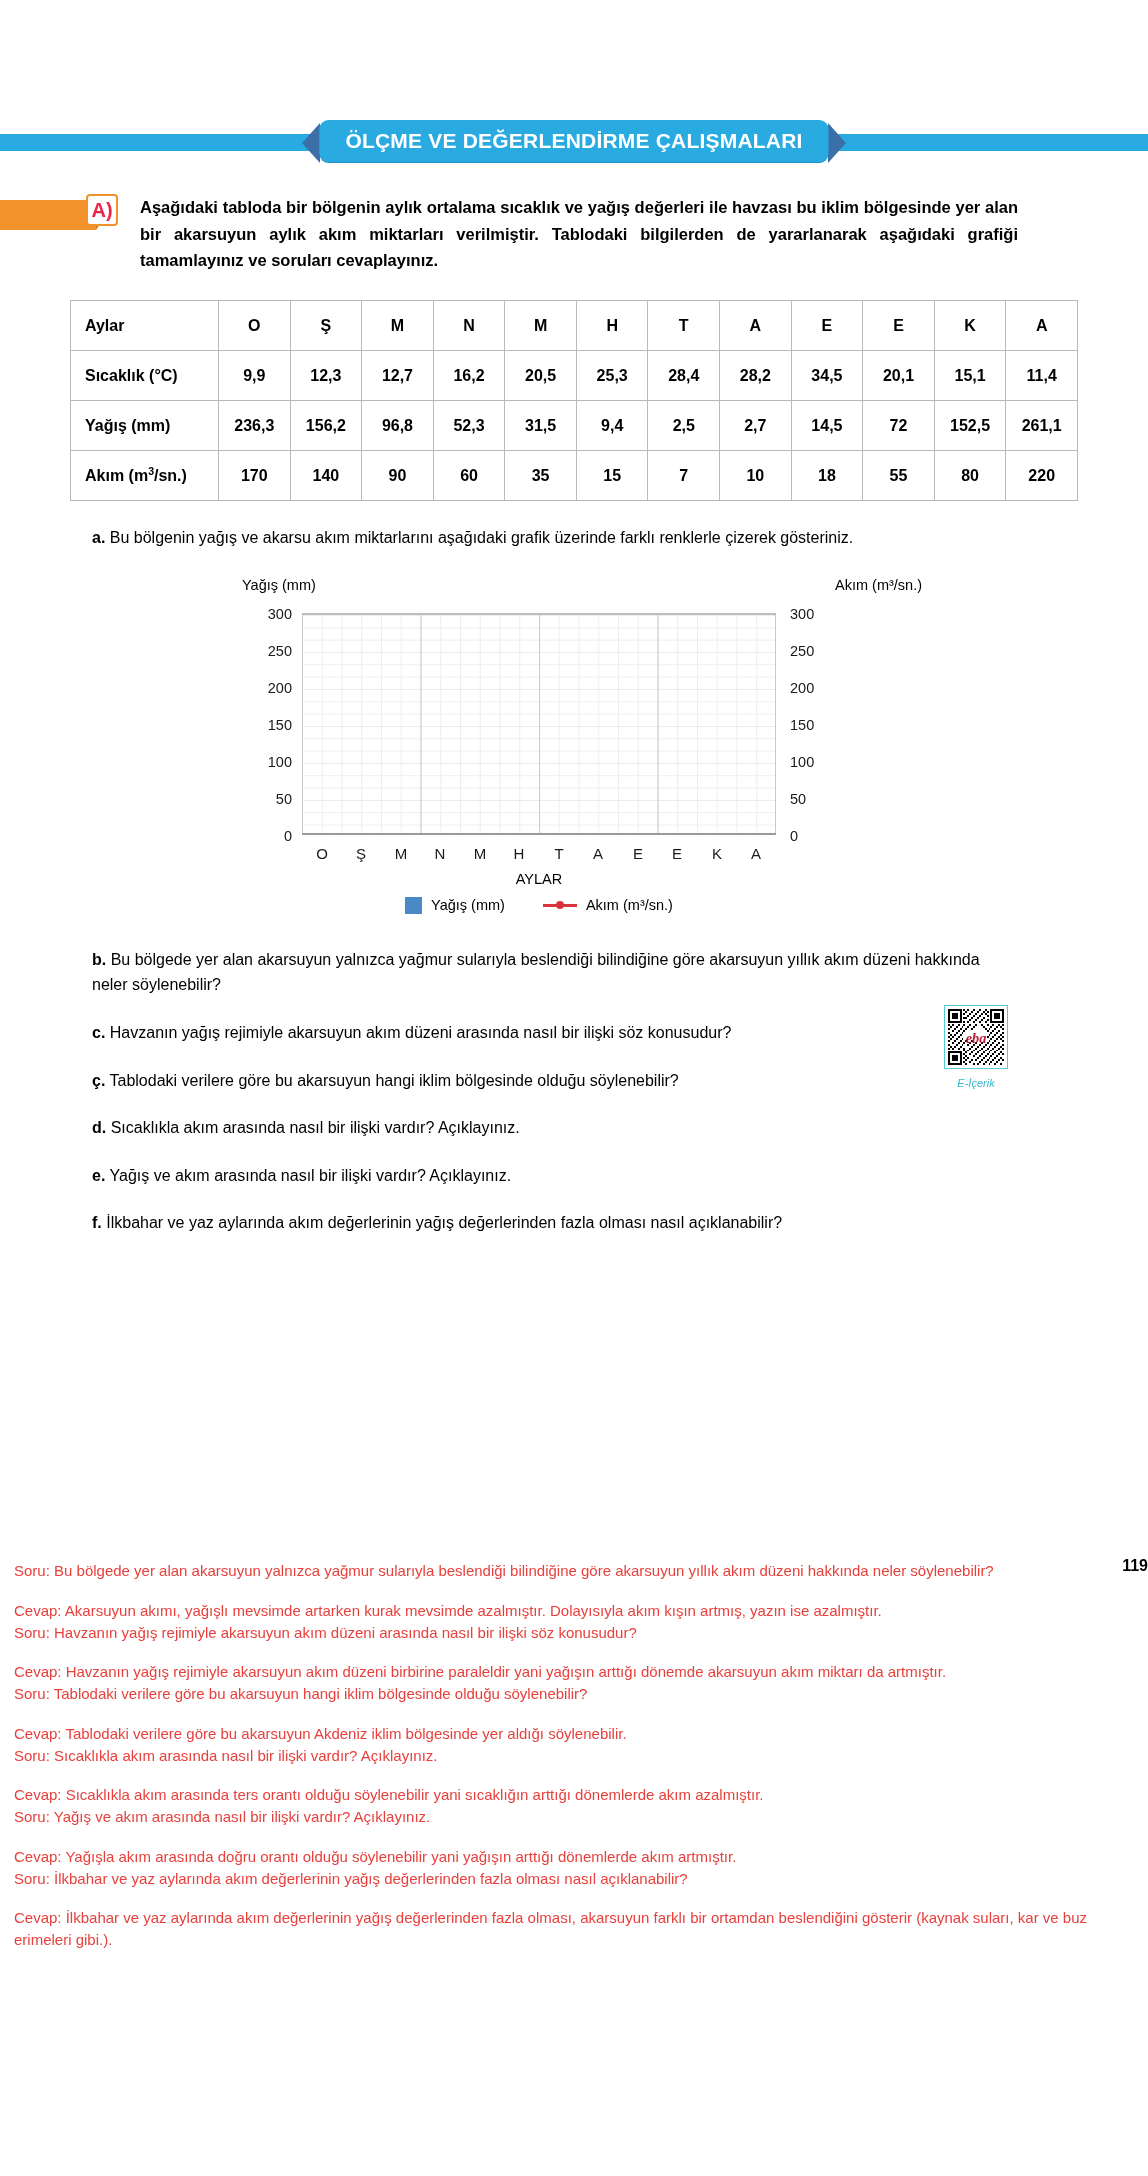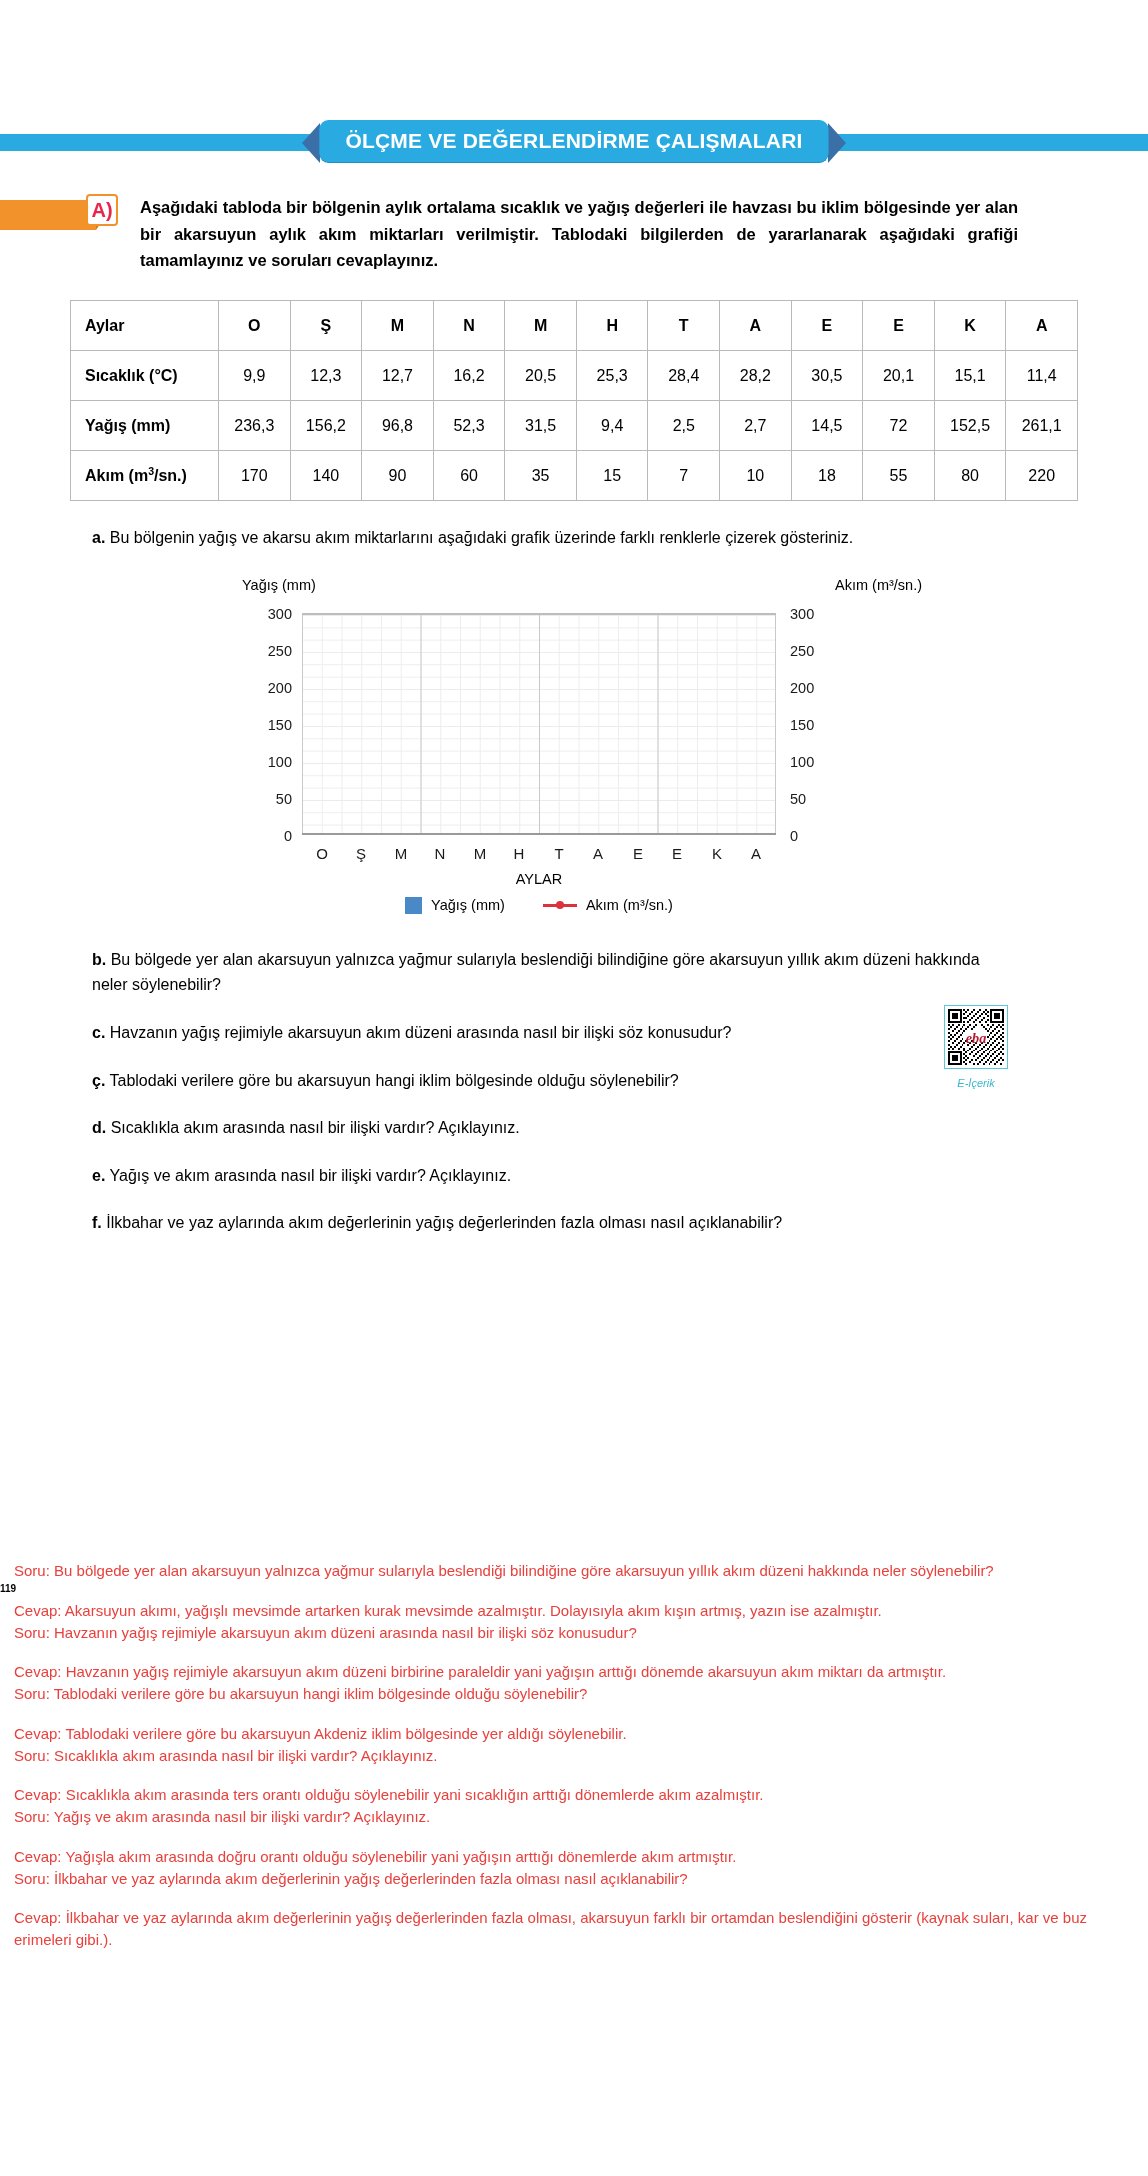--- a/index.html
+++ b/index.html
@@ -119,21 +119,21 @@
     border-collapse: collapse;
     width: 1008px;
     table-layout: fixed;
   }
   table.data-table td, table.data-table th {
     border: 1px solid #b9b9b9;
     height: 50px;
     text-align: center;
     font-size: 16px;
     color: #000;
-    font-weight: normal;
+    font-weight: bold;
     padding: 0 2px;
   }
   table.data-table .rowhead {
     text-align: left;
     padding-left: 14px;
     font-weight: bold;
     width: 148px;
   }
   table.data-table thead td { font-weight: bold; }
   sup { font-size: 0.66em; vertical-align: super; }
@@ -268,25 +268,24 @@
     font-size: 11px;
     font-style: italic;
     color: #39B7CE;
   }
 
   
   .page-num {
     position: absolute;
     left: 0; right: 0;
     top: 1557px;
-    text-align: left;
-    font-size: 10px;
+    text-align: right;
+    font-size: 16px;
     font-weight: bold;
     color: #000;
-    margin-top: 26px;
   }
 
   
   .answers {
     position: absolute;
     left: 14px;
     top: 1560px;
     width: 1118px;
     color: #E8403C;
     font-size: 15px;
@@ -333,21 +332,21 @@
     <tr>
       <td class="rowhead">Sıcaklık (°C)</td>
       <td>9,9</td>
       <td>12,3</td>
       <td>12,7</td>
       <td>16,2</td>
       <td>20,5</td>
       <td>25,3</td>
       <td>28,4</td>
       <td>28,2</td>
-      <td>30,5</td>
+      <td>34,5</td>
       <td>20,1</td>
       <td>15,1</td>
       <td>11,4</td>
     </tr>
     <tr>
       <td class="rowhead">Yağış (mm)</td>
       <td>236,3</td>
       <td>156,2</td>
       <td>96,8</td>
       <td>52,3</td>

